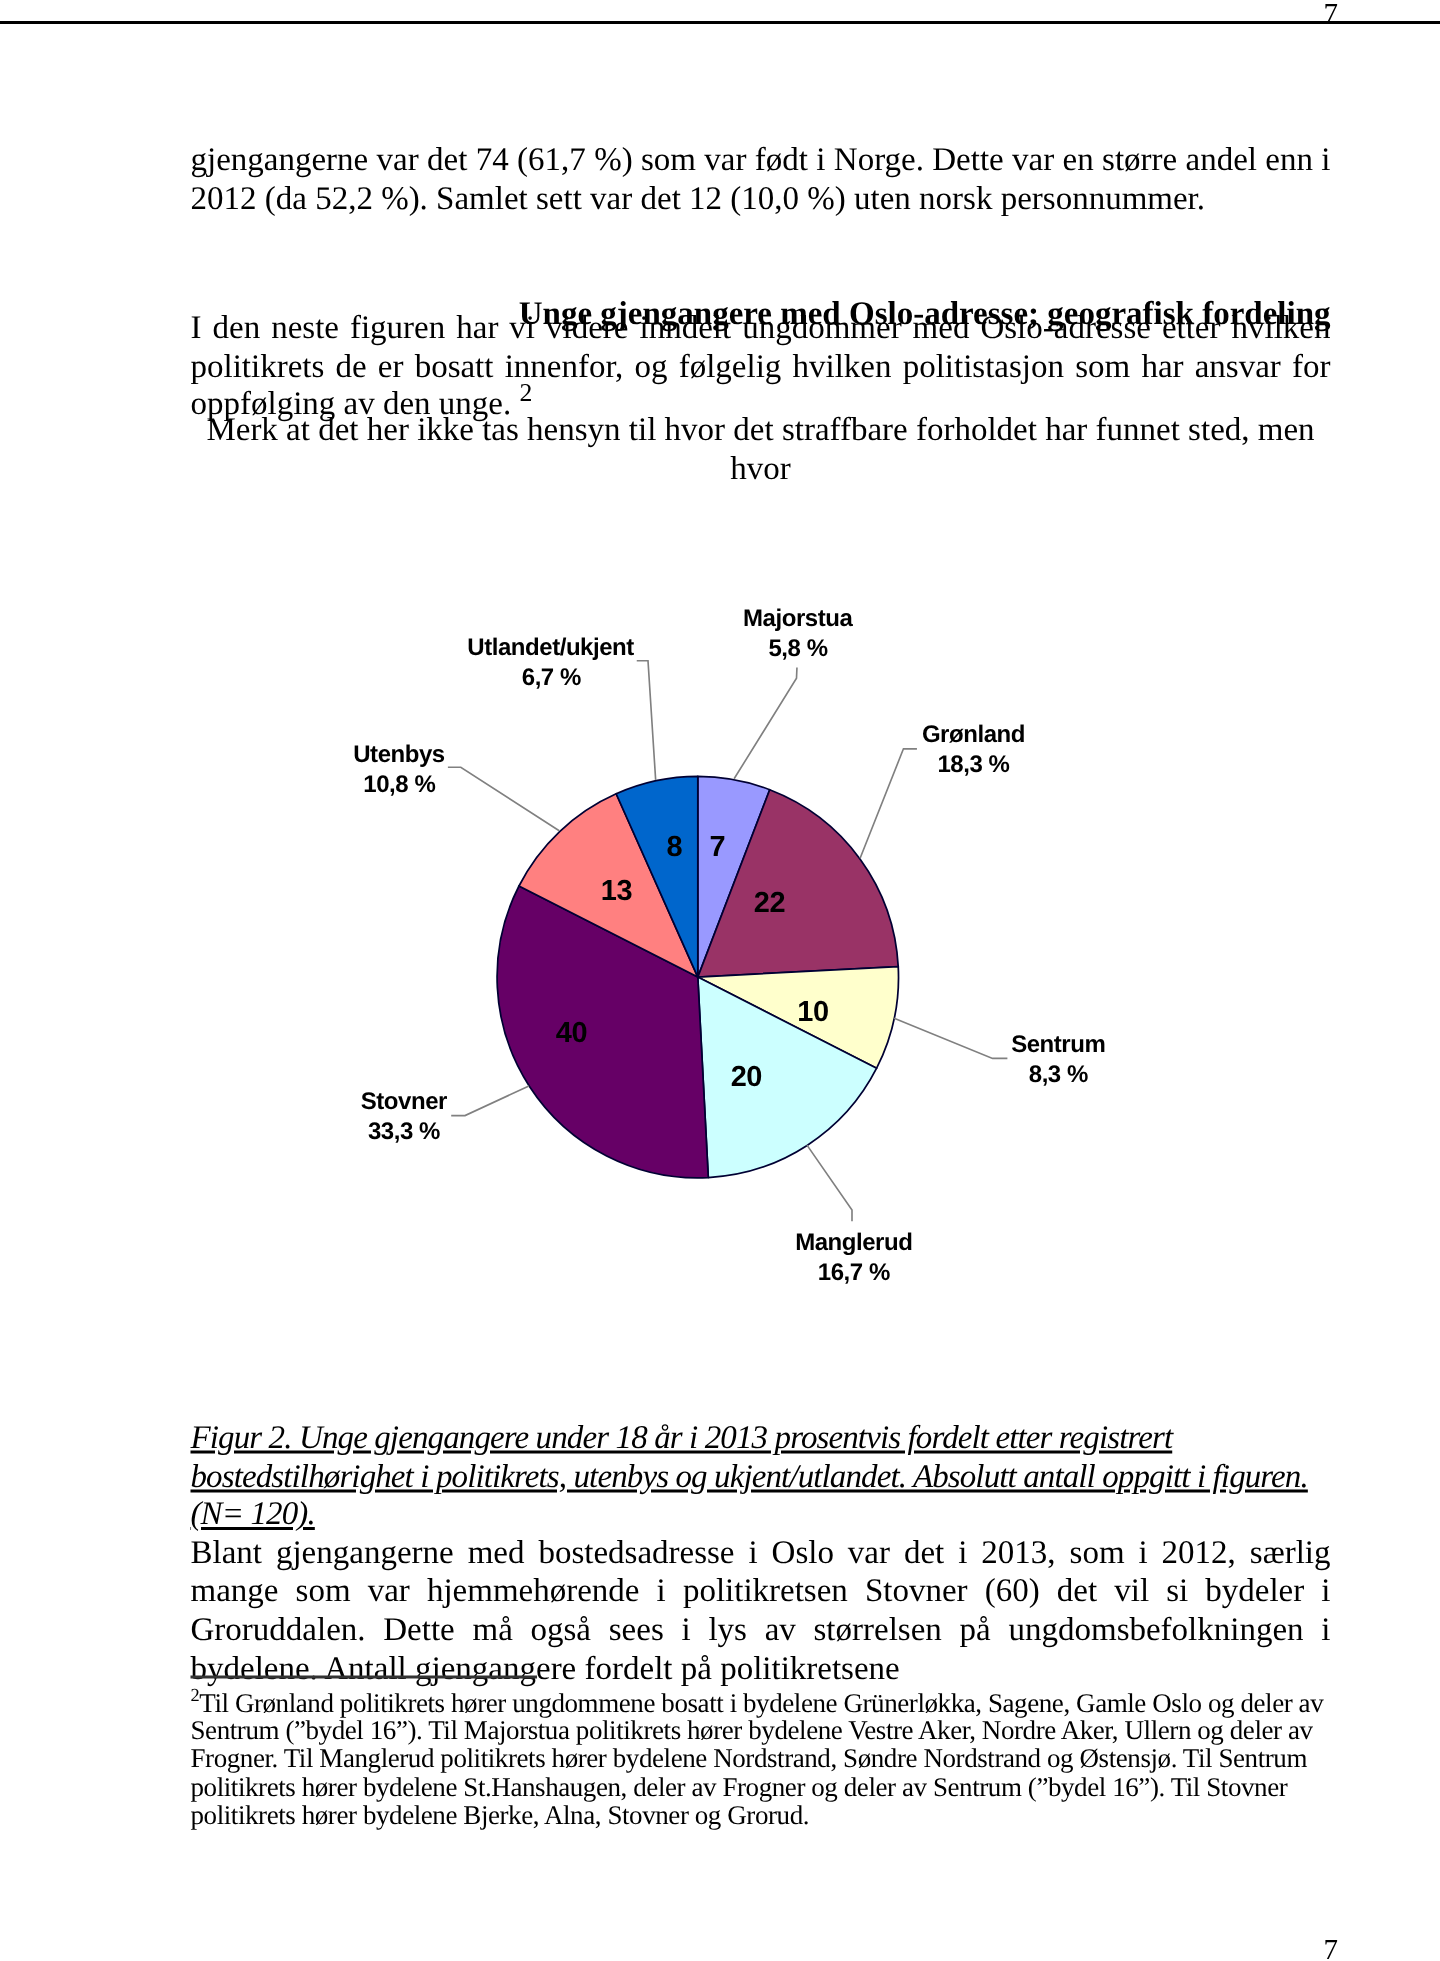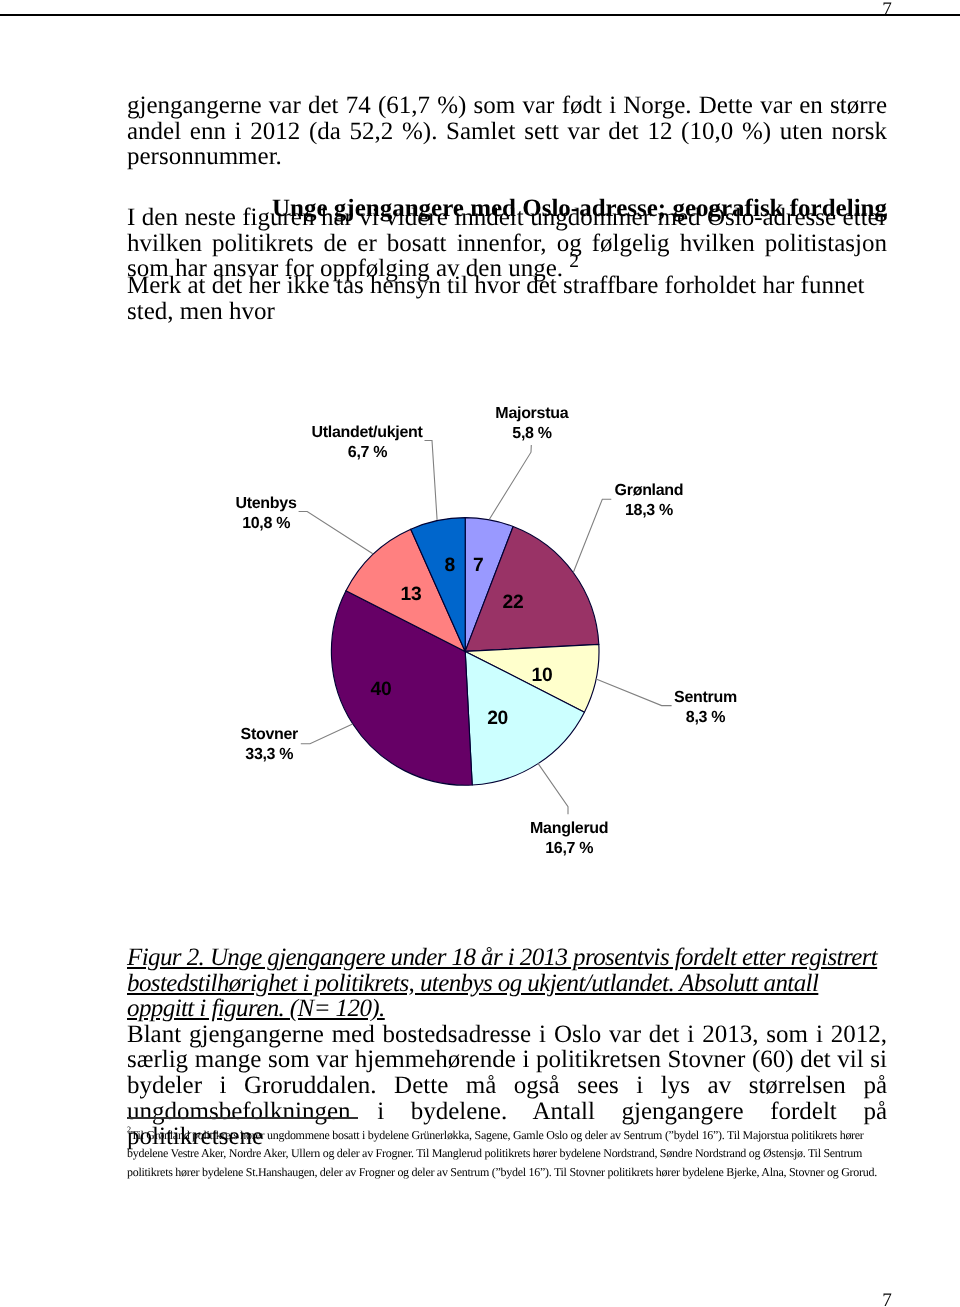--- a/index.html
+++ b/index.html
@@ -6,47 +6,47 @@
   html,body{margin:0;padding:0;background:#fff;}
   body{width:960px;height:1307px;position:relative;overflow:hidden;
        font-family:"Liberation Serif",serif;color:#000;
        -webkit-font-smoothing:antialiased;text-rendering:geometricPrecision;
        transform:translateZ(0);}
   .page{position:absolute;inset:0;}
   .hdr-rule{position:absolute;left:0;top:14px;width:960px;height:2px;background:#000;}
   .hdr-num{position:absolute;right:68px;top:0px;font-size:19.3px;line-height:1;}
   .ftr-num{position:absolute;right:68px;top:1291px;font-size:19.3px;line-height:1;}
   p{margin:0;}
-  .para{position:absolute;left:127px;width:760px;font-size:25px;line-height:25.7px;text-align:justify;}
+  .para{position:absolute;left:127px;width:760px;font-size:22px;line-height:25.7px;text-align:justify;}
   .b{font-weight:bold;}
   .it{font-style:italic;letter-spacing:-0.59px;text-decoration:underline;}
   sup{font-size:0.78em;vertical-align:baseline;position:relative;top:-9.2px;line-height:0;}
   .chart{position:absolute;left:0;top:0;width:960px;height:1307px;pointer-events:none;}
   #pie-svg{position:absolute;left:0;top:0;}
   .pie-label{font-family:"Liberation Sans",sans-serif;font-weight:bold;font-size:16px;letter-spacing:-0.3px;fill:#000;}
   .pie-val{font-family:"Liberation Sans",sans-serif;font-weight:bold;font-size:19.3px;letter-spacing:-0.3px;fill:#000;}
   .fn-rule{position:absolute;left:127px;top:1117px;width:231px;height:1.6px;background:#333;}
   .fn sup{font-size:0.68em;top:-6.3px;}
-  .fn{position:absolute;left:127px;top:1125.7px;width:766px;font-size:12px;letter-spacing:-0.28px;line-height:18.7px;text-align:left;}
+  .fn{position:absolute;left:127px;top:1125.7px;width:766px;font-size:18px;letter-spacing:-0.28px;line-height:18.7px;text-align:left;}
 </style>
 </head>
 <body>
 
 <div class="page">
   <div class="hdr-rule"></div>
   <div class="hdr-num">7</div>
   <div class="ftr-num">7</div>
 
   <p class="para" style="top:93px">gjengangerne var det 74 (61,7 %) som var født i Norge. Dette var en større andel enn i 2012 (da 52,2 %). Samlet sett var det 12 (10,0 %) uten norsk personnummer.</p>
 
   <p class="para b" style="top:196px;text-align:right">Unge gjengangere med Oslo-adresse; geografisk fordeling</p>
 
   <p class="para" style="top:205px"><span>I den neste figuren har vi videre inndelt ungdommer med Oslo-adresse etter hvilken politikrets de er bosatt innenfor, og følgelig hvilken politistasjon som har ansvar for oppfølging av den unge.</span> <sup>2</sup></p>
 
-  <p class="para" style="top:273px;text-align:left"><span>Merk at det her ikke tas hensyn til hvor det straffbare forholdet har funnet sted, men hvor</span><br></p>
+  <p class="para" style="top:273px;text-align:center"><span>Merk at det her ikke tas hensyn til hvor det straffbare forholdet har funnet sted, men hvor</span><br></p>
 
   <p class="para it" style="top:945px;text-align:left">Figur 2. Unge gjengangere under 18 år i 2013 prosentvis fordelt etter registrert bostedstilhørighet i politikrets, utenbys og ukjent/utlandet. Absolutt antall oppgitt i figuren. (N= 120).</p>
 
   <p class="para" style="top:1021.5px">Blant gjengangerne med bostedsadresse i Oslo var det i 2013, som i 2012, særlig mange som var hjemmehørende i politikretsen Stovner (60) det vil si bydeler i Groruddalen. Dette må også sees i lys av størrelsen på ungdomsbefolkningen i bydelene. Antall gjengangere fordelt på politikretsene</p>
 
   <div class="chart">
     <svg id="pie-svg" width="960" height="1307" viewBox="0 0 960 1307">
         <path d="M 465.2 651.4 L 465.20 517.60 A 133.8 133.8 0 0 1 513.15 526.49 Z" fill="#9999FF" stroke="#000033" stroke-width="1.15" stroke-linejoin="round"></path>
         <path d="M 465.2 651.4 L 513.15 526.49 A 133.8 133.8 0 0 1 598.82 644.40 Z" fill="#993366" stroke="#000033" stroke-width="1.15" stroke-linejoin="round"></path>
         <path d="M 465.2 651.4 L 598.82 644.40 A 133.8 133.8 0 0 1 584.42 712.14 Z" fill="#FFFFCC" stroke="#000033" stroke-width="1.15" stroke-linejoin="round"></path>

